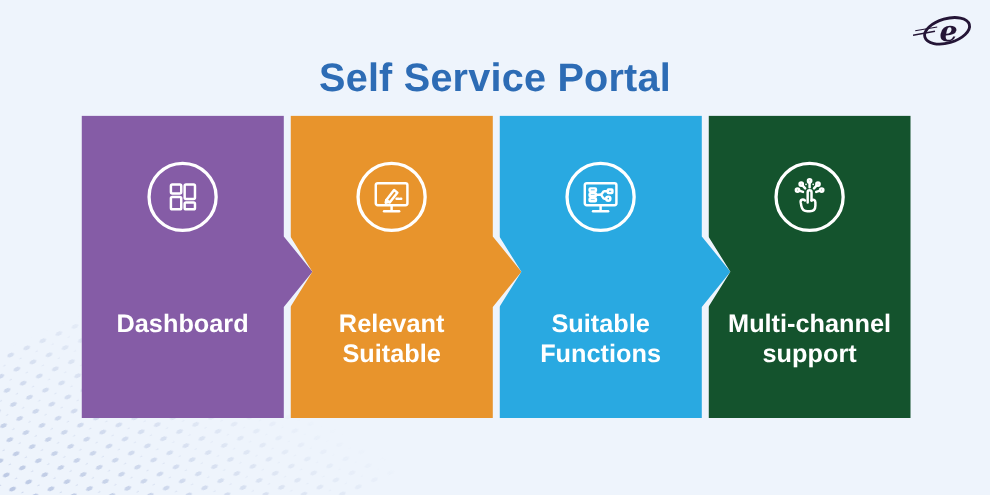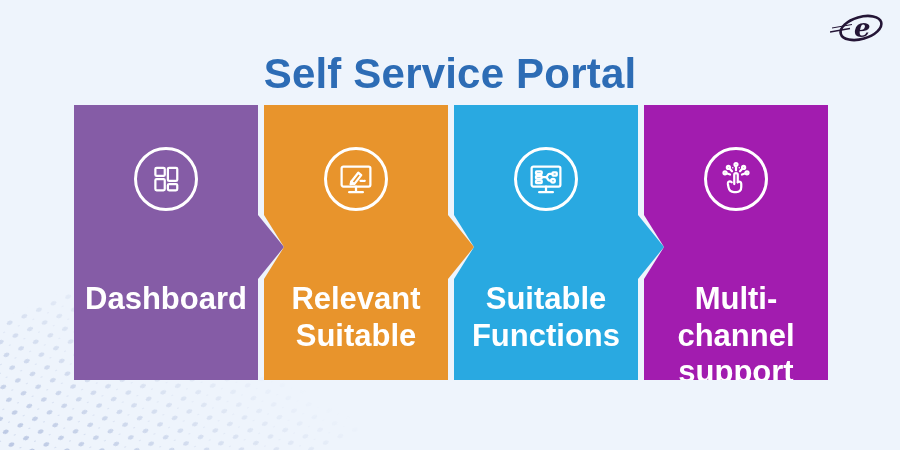--- a/index.html
+++ b/index.html
@@ -18,21 +18,21 @@
     background-image:
       radial-gradient(5.5px 3px at 8px 7px, rgba(148,166,208,0.60) 55%, transparent 62%),
       radial-gradient(4px 2.2px at 16px 14px, rgba(170,185,220,0.45) 55%, transparent 62%);
     background-size:16px 14px, 16px 14px;
     -webkit-mask-image:linear-gradient(55deg, #000 20%, transparent 65%);
             mask-image:linear-gradient(55deg, #000 20%, transparent 65%);
   }
 
   .title {
     position:absolute; top:50px; left:0; width:900px;
-    text-align:center; font-size:42px; font-weight:700;
+    text-align:center; font-size:36px; font-weight:700;
     letter-spacing:0.2px;
   }
 
   .logo { position:absolute; top:8px; right:12px; width:58px; height:42px; }
 
   .panel { position:absolute; top:105px; height:275px; }
   .panel.has-arrow { width:210px;
     clip-path:polygon(0px 0px,184px 0px,184px 110px,210px 142px,184px 174px,184px 275px,0px 275px); }
   .panel.has-arrow.has-notch { 
     clip-path:polygon(0px 0px,184px 0px,184px 110px,210px 142px,184px 174px,184px 275px,0px 275px,0px 174px,20px 142px,0px 110px); }
@@ -45,21 +45,21 @@
     position:absolute; top:42px; left:50%; transform:translateX(-50%);
     width:64px; height:64px; border:3px solid #fff; border-radius:50%;
     display:flex; align-items:center; justify-content:center;
   }
   .icon-circle svg { width:40px; height:40px; display:block; }
   .icon-stroke { stroke:#fff; fill:none; stroke-width:1.8; stroke-linecap:round; stroke-linejoin:round; }
   .icon-fill { fill:#fff; stroke:none; }
 
   .step-label {
     position:absolute; top:176px; left:2px; width:180px;
-    text-align:center; color:#fff; font-size:31px; font-weight:700;
+    text-align:center; color:#fff; font-size:23px; font-weight:700;
     line-height:1.18;
   }
 </style>
 </head>
 <body>
 
 <div class="canvas">
 
   <div class="dots"></div>
 
@@ -123,21 +123,21 @@
             <path d="M15.8,14.5 c1.6,0 1.4,2.8 3,2.8 h1"></path>
             <rect x="21.2" y="10.6" width="3.4" height="2.6" rx="0.5"></rect>
             <circle cx="21.6" cy="17.3" r="1.5"></circle>
           </g>
         </svg>
       </div>
       <div class="step-label">Suitable Functions</div>
     </div>
   </div>
 
-  <div class="panel last has-notch" style="left: 644px; background-color: #a21caf;">
+  <div class="panel last has-notch" style="left: 644px; background-color: #14532d;">
     <div class="panel-inner">
       <div class="icon-circle">
         <svg viewBox="0 0 32 32">
           <g class="icon-stroke" stroke-width="1.6">
             <line x1="16" y1="9" x2="16" y2="5.6"></line>
             <circle cx="16" cy="4.4" r="1.2"></circle>
             <line x1="12.8" y1="9.8" x2="10.8" y2="7.6"></line>
             <circle cx="9.9" cy="6.7" r="1.2"></circle>
             <line x1="19.2" y1="9.8" x2="21.2" y2="7.6"></line>
             <circle cx="22.1" cy="6.7" r="1.2"></circle>

